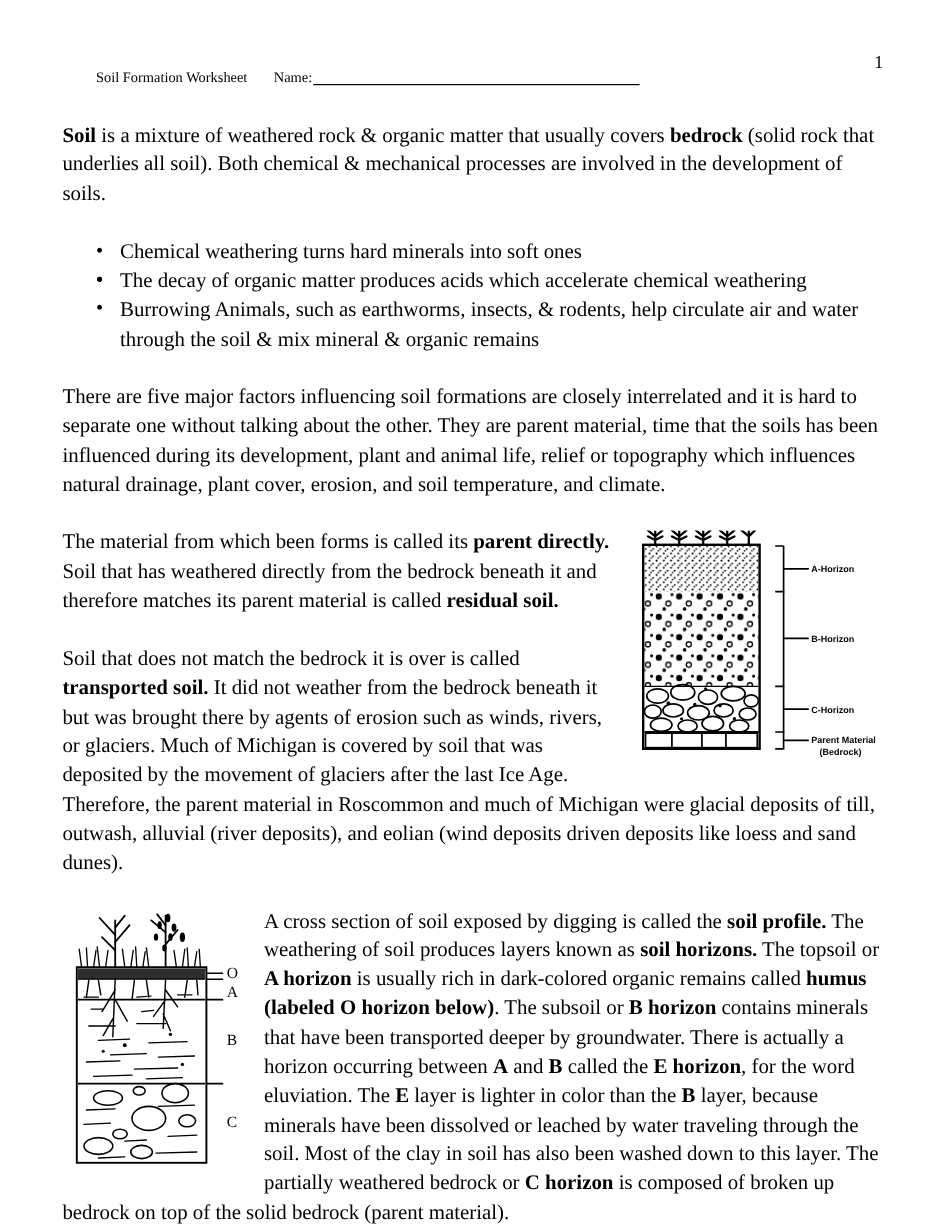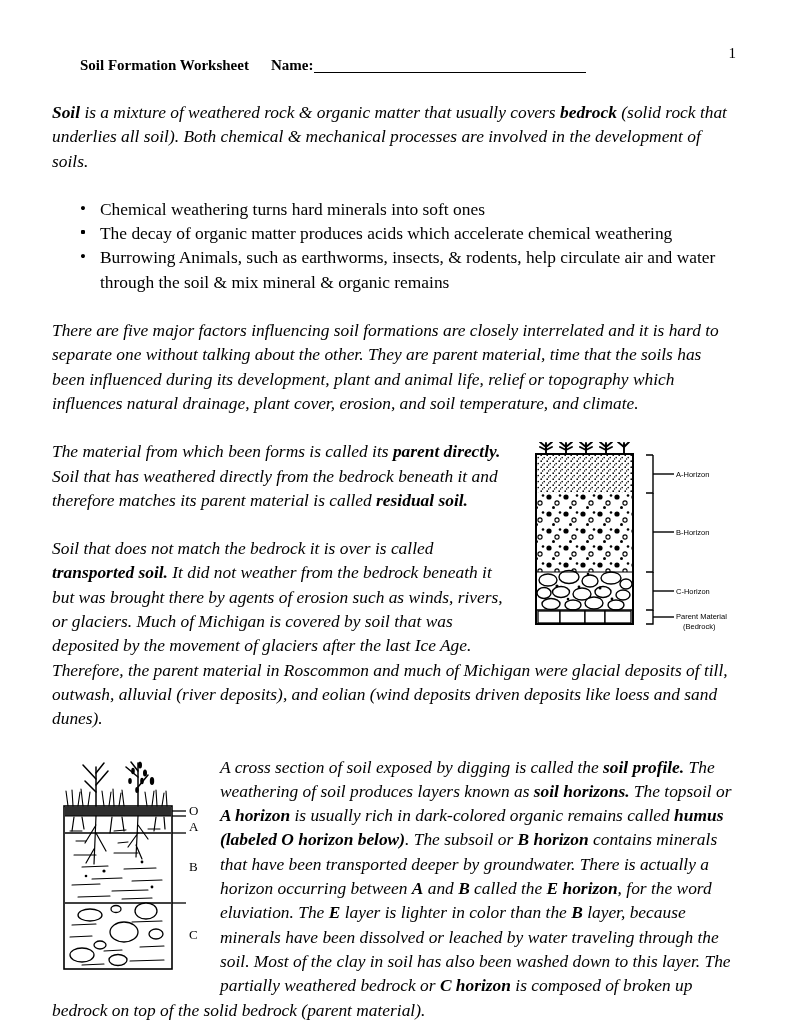--- a/index.html
+++ b/index.html
@@ -26,22 +26,22 @@
     top: 46px;
     right: 55px;
     font-size: 15px;
     line-height: 1;
   }
   .title-row {
     position: absolute;
     top: 57px;
     left: 80px;
     right: 62px;
-    font-size: 15px;
-    font-weight: bold;
+    font-size: 12px;
+    font-weight: normal;
     white-space: nowrap;
   }
   .title-gap { display: inline-block; width: 22px; }
   .name-blank {
     display: inline-block;
     width: 272px;
     border-bottom: 1.6px solid #000;
     vertical-align: -3px;
     margin-left: 1px;
   }
@@ -49,21 +49,21 @@
   
   .content {
     position: absolute;
     left: 52px;
     top: 100px;
     width: 686px;
     font-size: 17.4px;
     line-height: 24.3px;
     text-align: left;
   }
-  p { margin: 0 0 0 0; font-style: italic; }
+  p { margin: 0 0 0 0; }
   .para { margin-bottom: 0; }
   .spacer { height: 24px; }
   b, strong { font-weight: bold; }
 
   
   ul.bullets {
     margin: 0;
     padding: 0;
     list-style: none;
   }
@@ -78,20 +78,21 @@
     top: 0;
     font-size: 17px;
     line-height: 24.3px;
   }
 
   
   .figure-right {
     float: right;
     width: 210px;
     margin: 3px 0 14px 14px;
+    font-weight: bold;
   }
   .figure-left {
     float: left;
     width: 150px;
     margin: 4px 18px 4px 0;
   }
   .clearfix::after { content: ""; display: block; clear: both; }
 
   svg { display: block; }
 </style>

